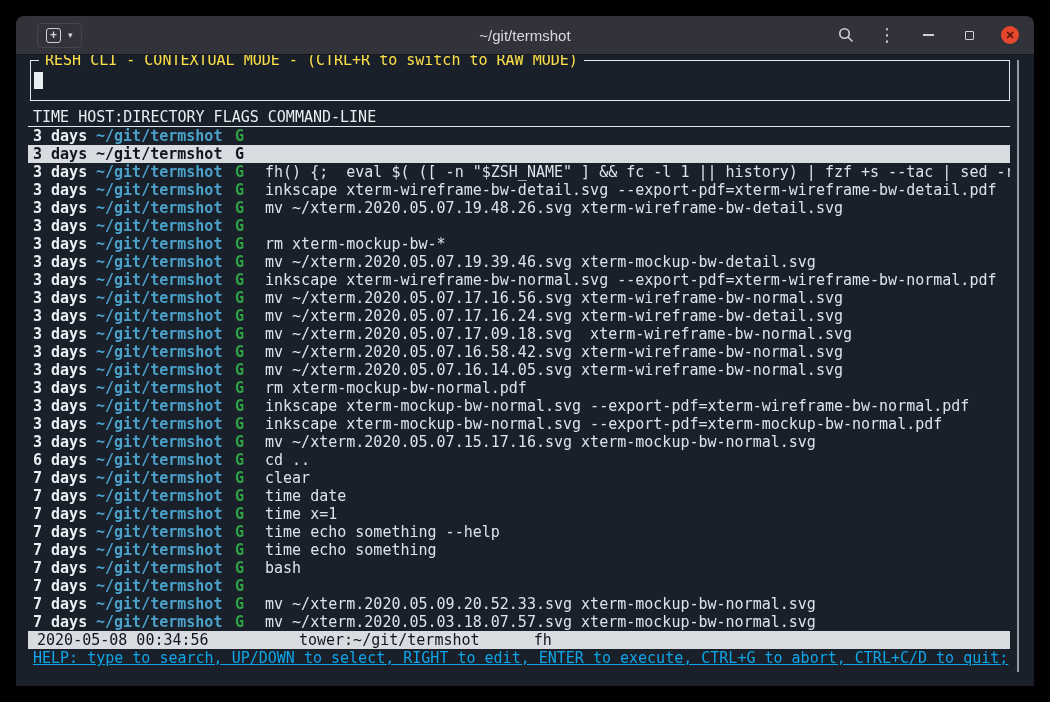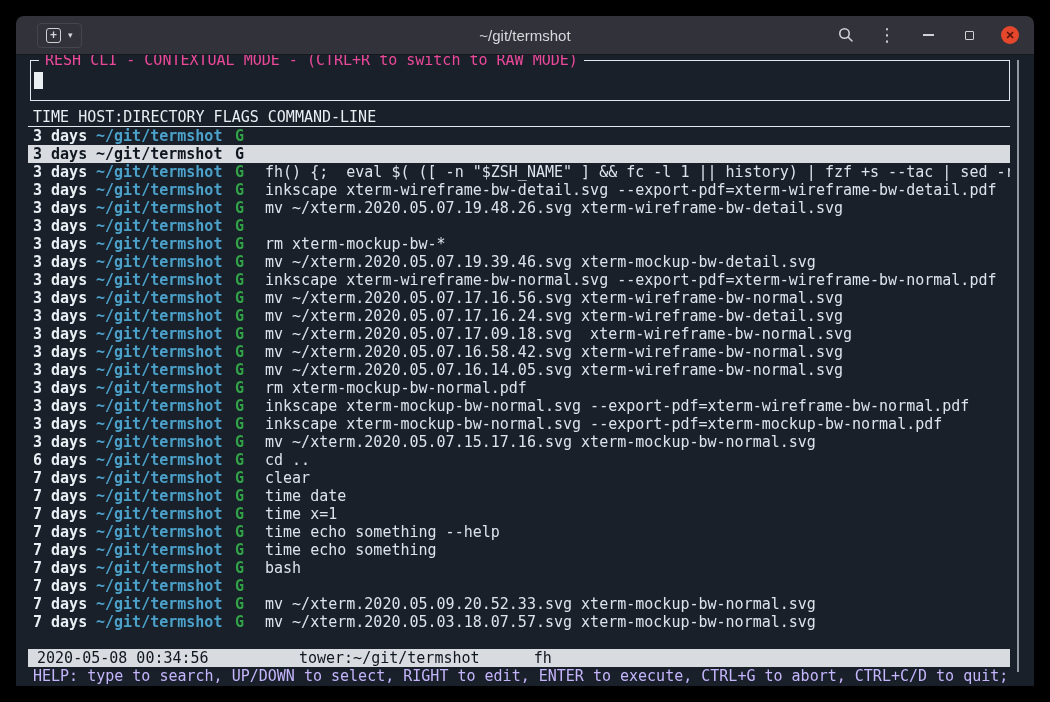--- a/index.html
+++ b/index.html
@@ -30,38 +30,38 @@
                color:#55140b; display:flex; align-items:center; justify-content:center;
                font-size:11px; font-weight:bold; }
 
   
   .terminal { flex:1; background:var(--term-bg,#19202a); position:relative; overflow:hidden;
               font-family:"DejaVu Sans Mono","Liberation Mono",monospace; font-size:15px;
               color:var(--term-fg,#dce3eb); }
   .search-box { position:absolute; left:14px; top:5px; width:980px; height:41px;
                 border:1px solid var(--box-border,#e2e7ed); }
   .box-label { position:absolute; top:-10px; left:8px; background:var(--term-bg,#19202a);
-               padding:0 6px; line-height:19px; white-space:pre; color:#ec4899; }
+               padding:0 6px; line-height:19px; white-space:pre; color:#fde047; }
   .cursor { position:absolute; left:3px; top:11px; width:9px; height:17px; background:#eaeff4; }
 
   .content { position:absolute; left:12px; top:53px; width:982px; }
   .header-row { height:19px; line-height:18px; padding-left:5px; white-space:pre;
                 border-bottom:1px solid var(--box-border,#e2e7ed); color:#eaeff4; }
   .row { display:flex; height:18px; line-height:18px; padding-left:5px; overflow:hidden; }
   .time { flex:none; width:63px; font-weight:bold; white-space:pre; color:#eaeff4; }
   .path { flex:none; width:139px; font-weight:bold; white-space:pre; color:var(--path-color,#4ba1c9); }
   .flag { flex:none; width:30px; font-weight:bold; white-space:pre; color:var(--flag-color,#31a347); }
   .cmd  { flex:1; white-space:pre; overflow:hidden; }
   .row.selected { background:var(--selected-bg,#d8dbe0); }
   .row.selected .time, .row.selected .path, .row.selected .flag, .row.selected .cmd {
       color:var(--selected-fg,#10161e); }
   .status-bar { height:18px; line-height:18px; background:var(--selected-bg,#d8dbe0);
-                color:var(--selected-fg,#10161e); white-space:pre; overflow:hidden;margin-top:18px; }
+                color:var(--selected-fg,#10161e); white-space:pre; overflow:hidden; }
   .help-line { height:18px; line-height:18px; padding-left:5px; white-space:pre;
-               color:#c4b5fd; overflow:hidden; }
+               color:#0ea5e9; overflow:hidden;text-decoration:underline; }
   .scrollbar { position:absolute; right:15px; top:5px; width:2px; height:612px;
                background:rgba(212,218,226,0.65); }
 </style>
 </head>
 <body>
 
 <div class="stage">
   <div class="window">
 
     <div class="titlebar">

